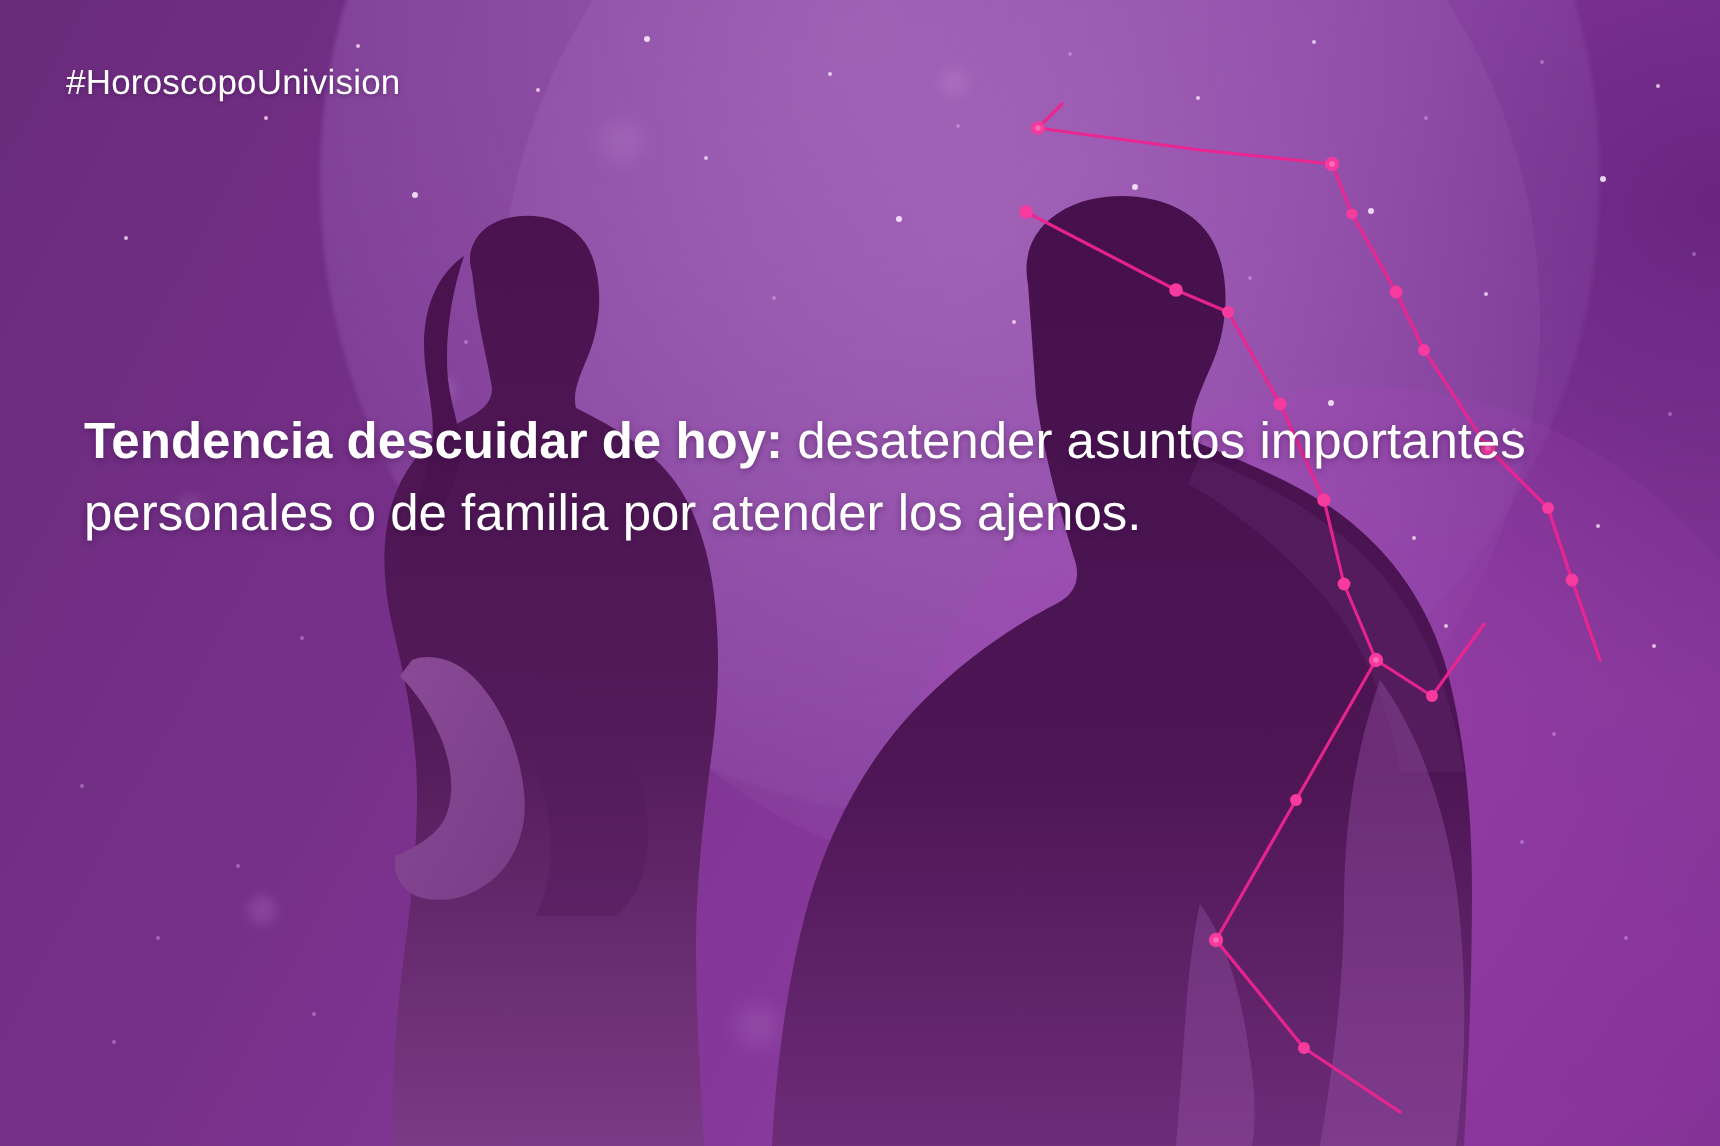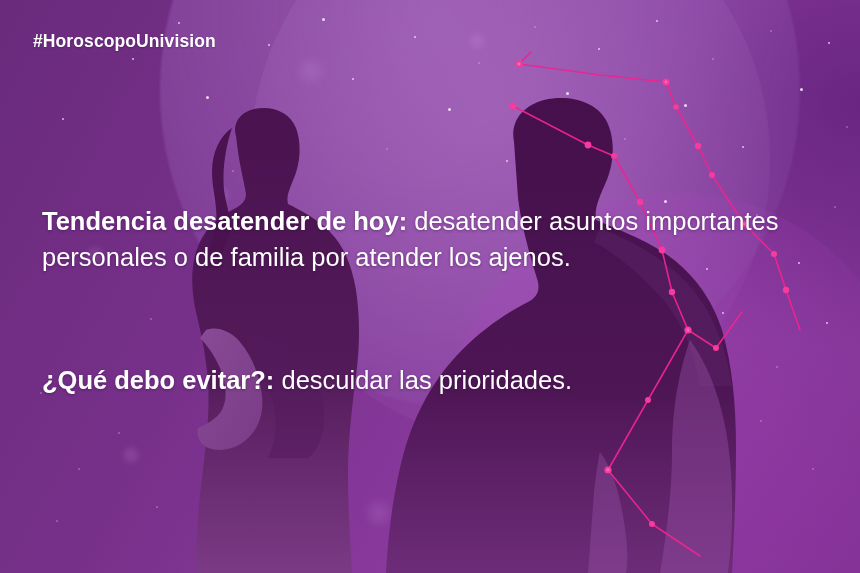--- a/index.html
+++ b/index.html
@@ -112,21 +112,21 @@
     position: absolute;
     inset: 0;
   }
   .hashtag {
     position: absolute;
     left: 33px;
     top: 31px;
     font-size: 17.5px;
     color: #ffffff;
     letter-spacing: 0.1px;
-    font-weight: 700;
+    font-weight: 400;
     text-shadow: 0 1px 2px rgba(40,8,55,0.35);
   }
   .title {
     position: absolute;
     left: 44px;
     top: 96px;
     font-size: 41px;
     line-height: 1;
     font-weight: 700;
     color: #ffffff;
@@ -403,21 +403,18 @@
       </g>
     </svg>
   </div>
 
   <div class="content">
 
     <div class="hashtag">#HoroscopoUnivision</div>
 
 
     <div class="body-block">
-      <span class="lead">Tendencia desatender de hoy:</span><span> desatender asuntos importantes personales o de familia por atender los ajenos.</span>
+      <span class="lead">Tendencia descuidar de hoy:</span><span> desatender asuntos importantes personales o de familia por atender los ajenos.</span>
     </div>
 
-    <div class="para-2">
-      <span class="lead">¿Qué debo evitar?:</span><span> descuidar las prioridades.</span>
-    </div>
 
   </div>
 </div>
 
 </body></html>

